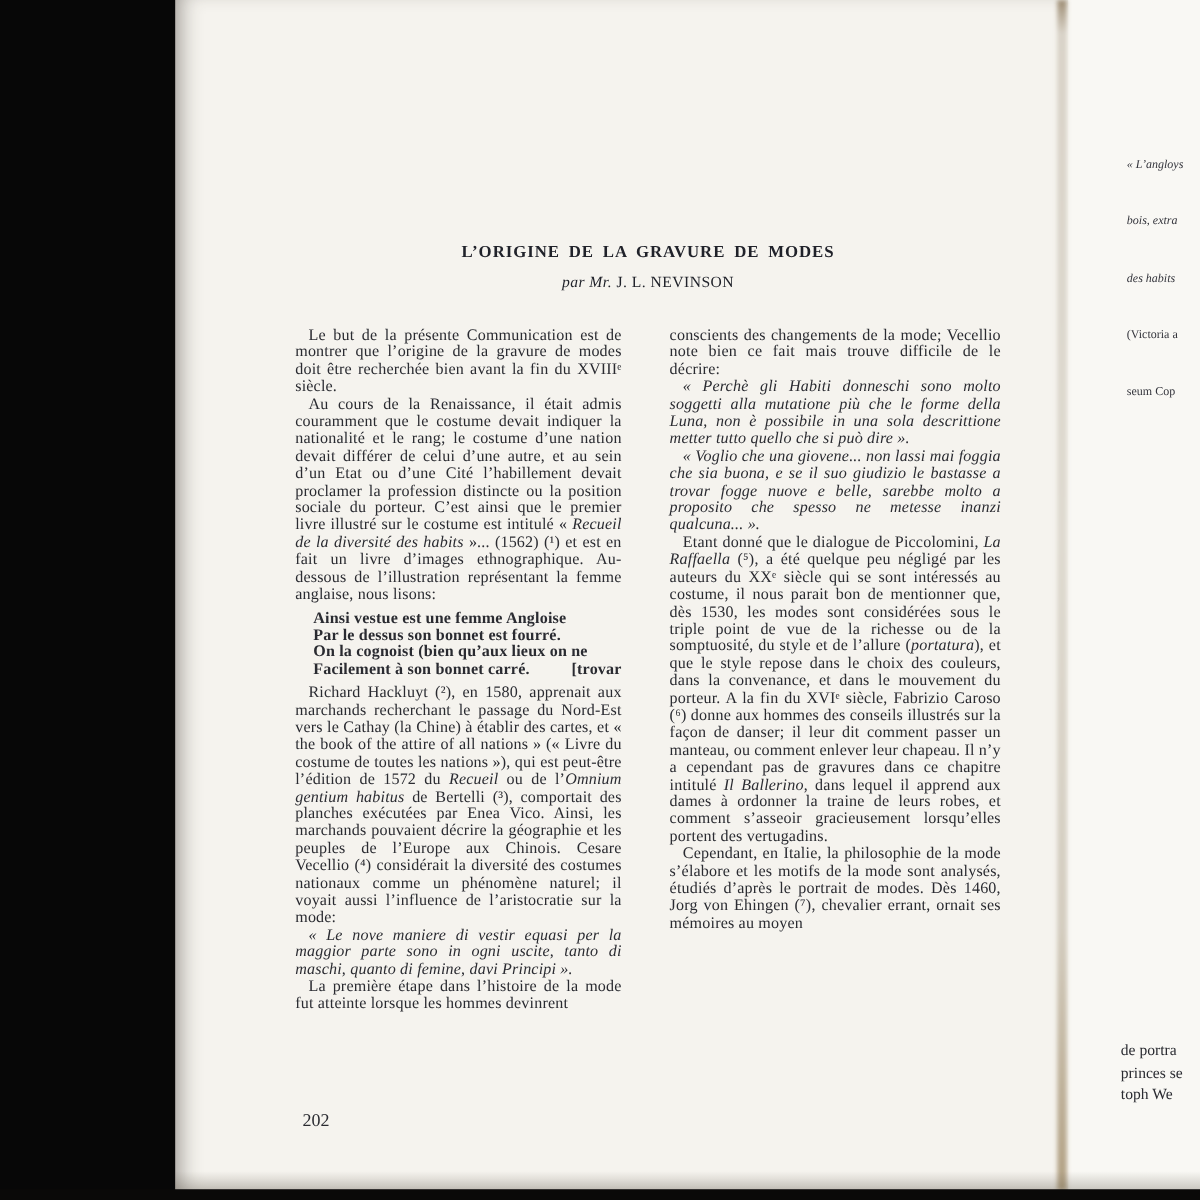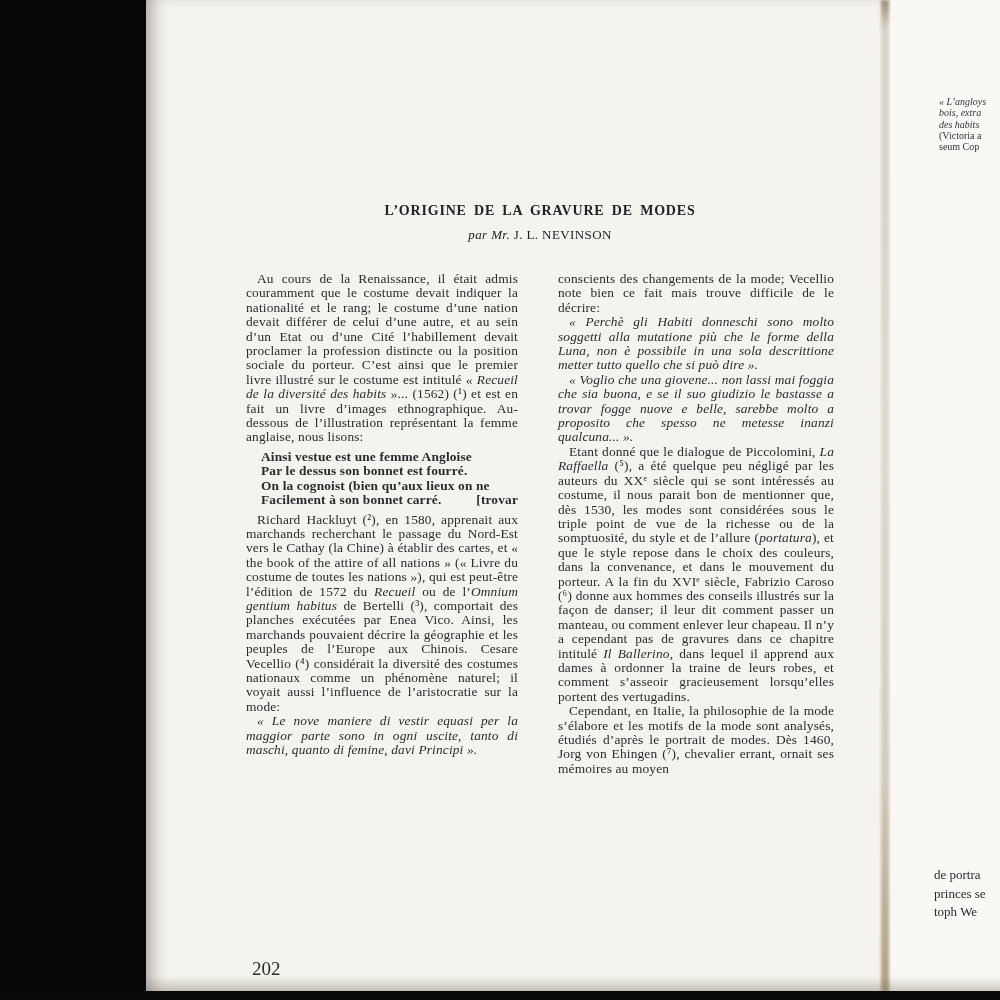--- a/index.html
+++ b/index.html
@@ -41,26 +41,26 @@
     letter-spacing:.15px;text-align:justify;color:var(--ink,#2a2b31);
   }
   .col.left{left:246px;width:272px;}
   .col.right{left:558px;width:276px;}
   .para{margin:0;text-indent:11px;}
   .para.noindent{text-indent:0;}
   .i{font-style:italic;}
   .verse{margin:5px 0;padding-left:15px;}
   .verse-line{display:flex;white-space:nowrap;text-align:left;font-weight:bold;}
   .verse-tail{margin-left:auto;}
-  .pagenum{position:absolute;left:252px;top:958px;font-size:19px;color:var(--ink,#2a2b31);}
+  .pagenum{position:absolute;left:252px;top:926px;font-size:15px;color:var(--ink,#2a2b31);}
   .caption{
     position:absolute;left:939px;top:96px;width:61px;overflow:hidden;
     font-size:10px;line-height:11.3px;color:var(--captionInk,#34353c);
   }
-  .cap-line{white-space:nowrap;}
+  .cap-line{white-space:nowrap;margin-top:36px;}
   .fragment{
     position:absolute;left:934px;top:866px;width:66px;overflow:hidden;
     font-size:13px;line-height:18.5px;color:var(--ink,#2a2b31);
   }
   .frag-line{white-space:nowrap;}
 </style>
 </head>
 <body style="--paper: #f5f3ee; --nextPage: #f9f8f4; --ink: #2a2b31; --titleInk: #20222a; --captionInk: #34353c; --scanBg: #070707;">
 
 <div class="binding-band"></div>
@@ -70,38 +70,40 @@
 <div class="bottom-shade"></div>
 <div class="bottom-band"></div>
 
 <h1 class="title">L’ORIGINE DE LA GRAVURE DE MODES</h1>
 <div class="byline">
   <span class="i">par Mr.</span>
   <span> <span>J. L. NEVINSON</span></span>
 </div>
 
 <div class="col left">
+    <p class="para"><span>Le but de la présente Communication est de montrer que l’origine de la gravure de modes doit être recherchée bien avant la fin du XVIIIᵉ siècle.</span></p>
     <p class="para"><span>Au cours de la Renaissance, il était admis couramment que le costume devait indiquer la nationalité et le rang; le costume d’une nation devait différer de celui d’une autre, et au sein d’un Etat ou d’une Cité l’habillement devait proclamer la profession distincte ou la position sociale du porteur. C’est ainsi que le premier livre illustré sur le costume est intitulé « </span><span class="i">Recueil de la diversité des habits</span><span> »... (1562) (¹) et est en fait un livre d’images ethnographique. Au-dessous de l’illustration représentant la femme anglaise, nous lisons:</span></p>
     <div class="verse">
       <div class="verse-line">
         <span>Ainsi vestue est une femme Angloise</span>
       </div>
       <div class="verse-line">
         <span>Par le dessus son bonnet est fourré.</span>
       </div>
       <div class="verse-line">
         <span>On la cognoist (bien qu’aux lieux on ne</span>
       </div>
       <div class="verse-line">
         <span>Facilement à son bonnet carré.</span>
         <span class="verse-tail">[trovar</span>
       </div>
     </div>
     <p class="para"><span>Richard Hackluyt (²), en 1580, apprenait aux marchands recherchant le passage du Nord-Est vers le Cathay (la Chine) à établir des cartes, et « the book of the attire of all nations » (« Livre du costume de toutes les nations »), qui est peut-être l’édition de 1572 du </span><span class="i">Recueil</span><span> ou de l’</span><span class="i">Omnium gentium habitus</span><span> de Bertelli (³), comportait des planches exécutées par Enea Vico. Ainsi, les marchands pouvaient décrire la géographie et les peuples de l’Europe aux Chinois. Cesare Vecellio (⁴) considérait la diversité des costumes nationaux comme un phénomène naturel; il voyait aussi l’influence de l’aristocratie sur la mode:</span></p>
     <p class="para"><span class="i">« Le nove maniere di vestir equasi per la maggior parte sono in ogni uscite, tanto di maschi, quanto di femine, davi Principi ».</span></p>
+    <p class="para"><span>La première étape dans l’histoire de la mode fut atteinte lorsque les hommes devinrent</span></p>
   </div>
 <div class="col right">
     <p class="para noindent"><span>conscients des changements de la mode; Vecellio note bien ce fait mais trouve difficile de le décrire:</span></p>
     <p class="para"><span class="i">« Perchè gli Habiti donneschi sono molto soggetti alla mutatione più che le forme della Luna, non è possibile in una sola descrittione metter tutto quello che si può dire ».</span></p>
     <p class="para"><span class="i">« Voglio che una giovene... non lassi mai foggia che sia buona, e se il suo giudizio le bastasse a trovar fogge nuove e belle, sarebbe molto a proposito che spesso ne metesse inanzi qualcuna... ».</span></p>
     <p class="para"><span>Etant donné que le dialogue de Piccolomini, </span><span class="i">La Raffaella</span><span> (⁵), a été quelque peu négligé par les auteurs du XXᵉ siècle qui se sont intéressés au costume, il nous parait bon de mentionner que, dès 1530, les modes sont considérées sous le triple point de vue de la richesse ou de la somptuosité, du style et de l’allure (</span><span class="i">portatura</span><span>), et que le style repose dans le choix des couleurs, dans la convenance, et dans le mouvement du porteur. A la fin du XVIᵉ siècle, Fabrizio Caroso (⁶) donne aux hommes des conseils illustrés sur la façon de danser; il leur dit comment passer un manteau, ou comment enlever leur chapeau. Il n’y a cependant pas de gravures dans ce chapitre intitulé </span><span class="i">Il Ballerino</span><span>, dans lequel il apprend aux dames à ordonner la traine de leurs robes, et comment s’asseoir gracieusement lorsqu’elles portent des vertugadins.</span></p>
     <p class="para"><span>Cependant, en Italie, la philosophie de la mode s’élabore et les motifs de la mode sont analysés, étudiés d’après le portrait de modes. Dès 1460, Jorg von Ehingen (⁷), chevalier errant, ornait ses mémoires au moyen</span></p>
   </div>
 
 <div class="pagenum">202</div>

